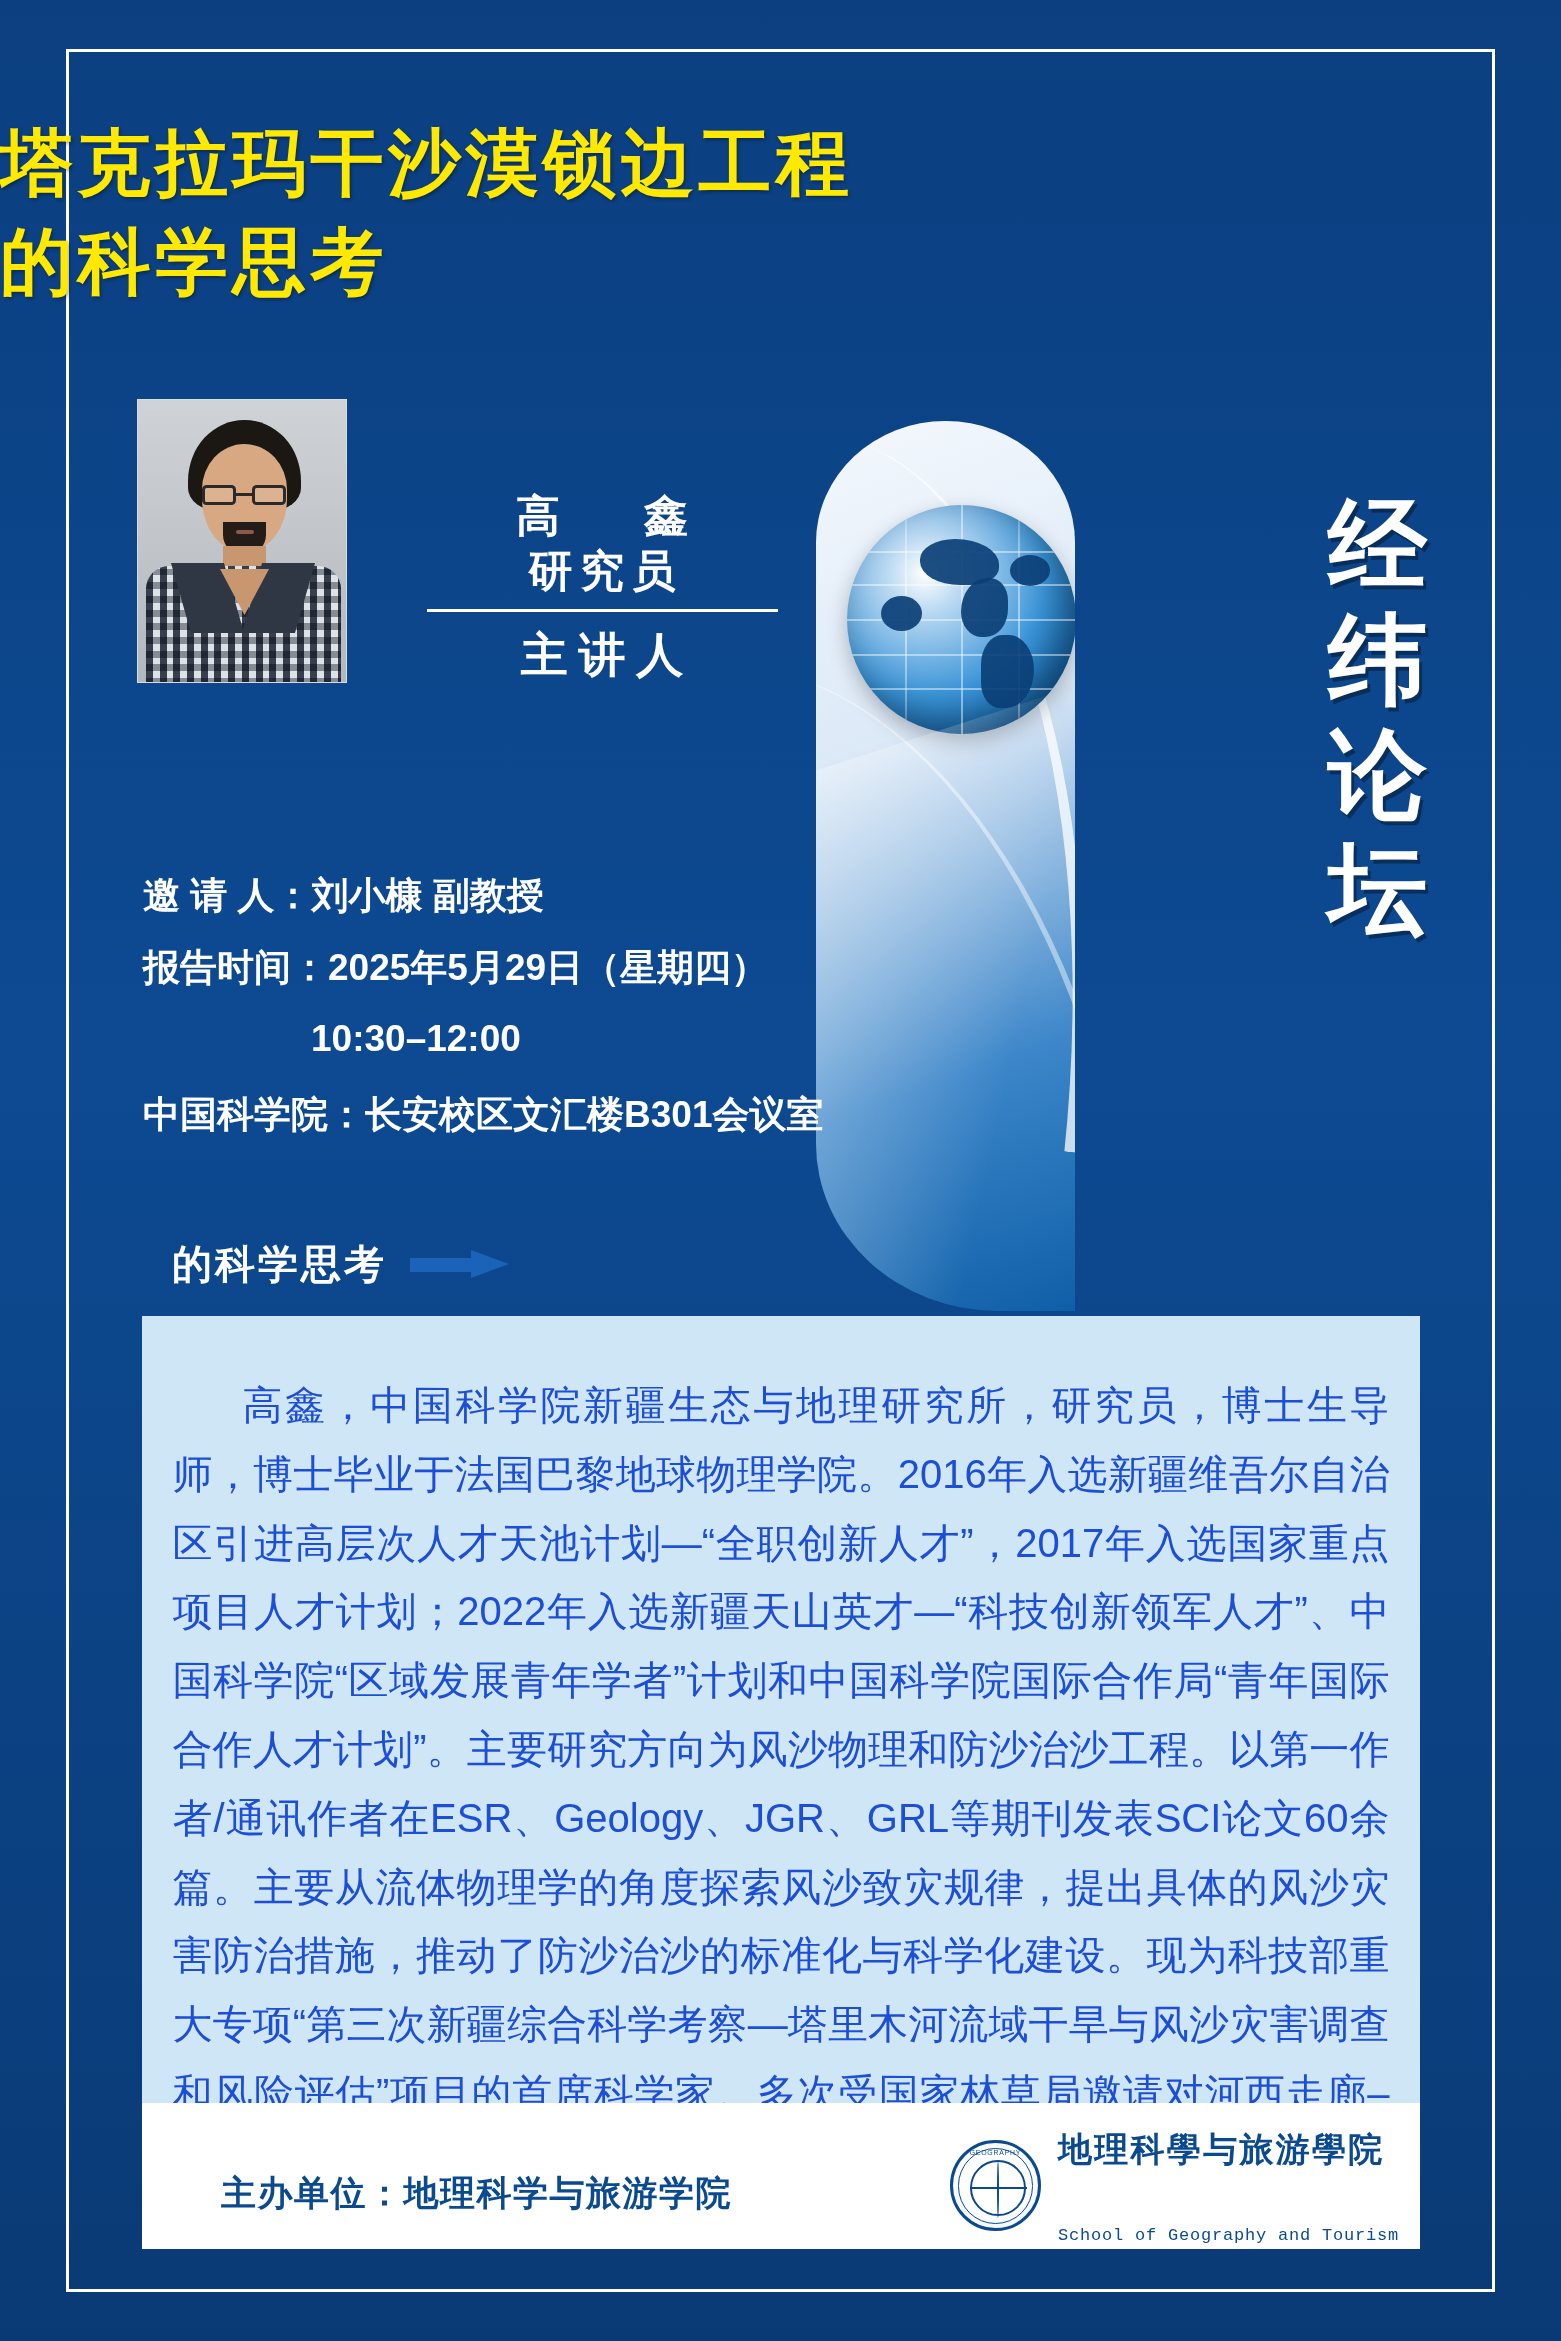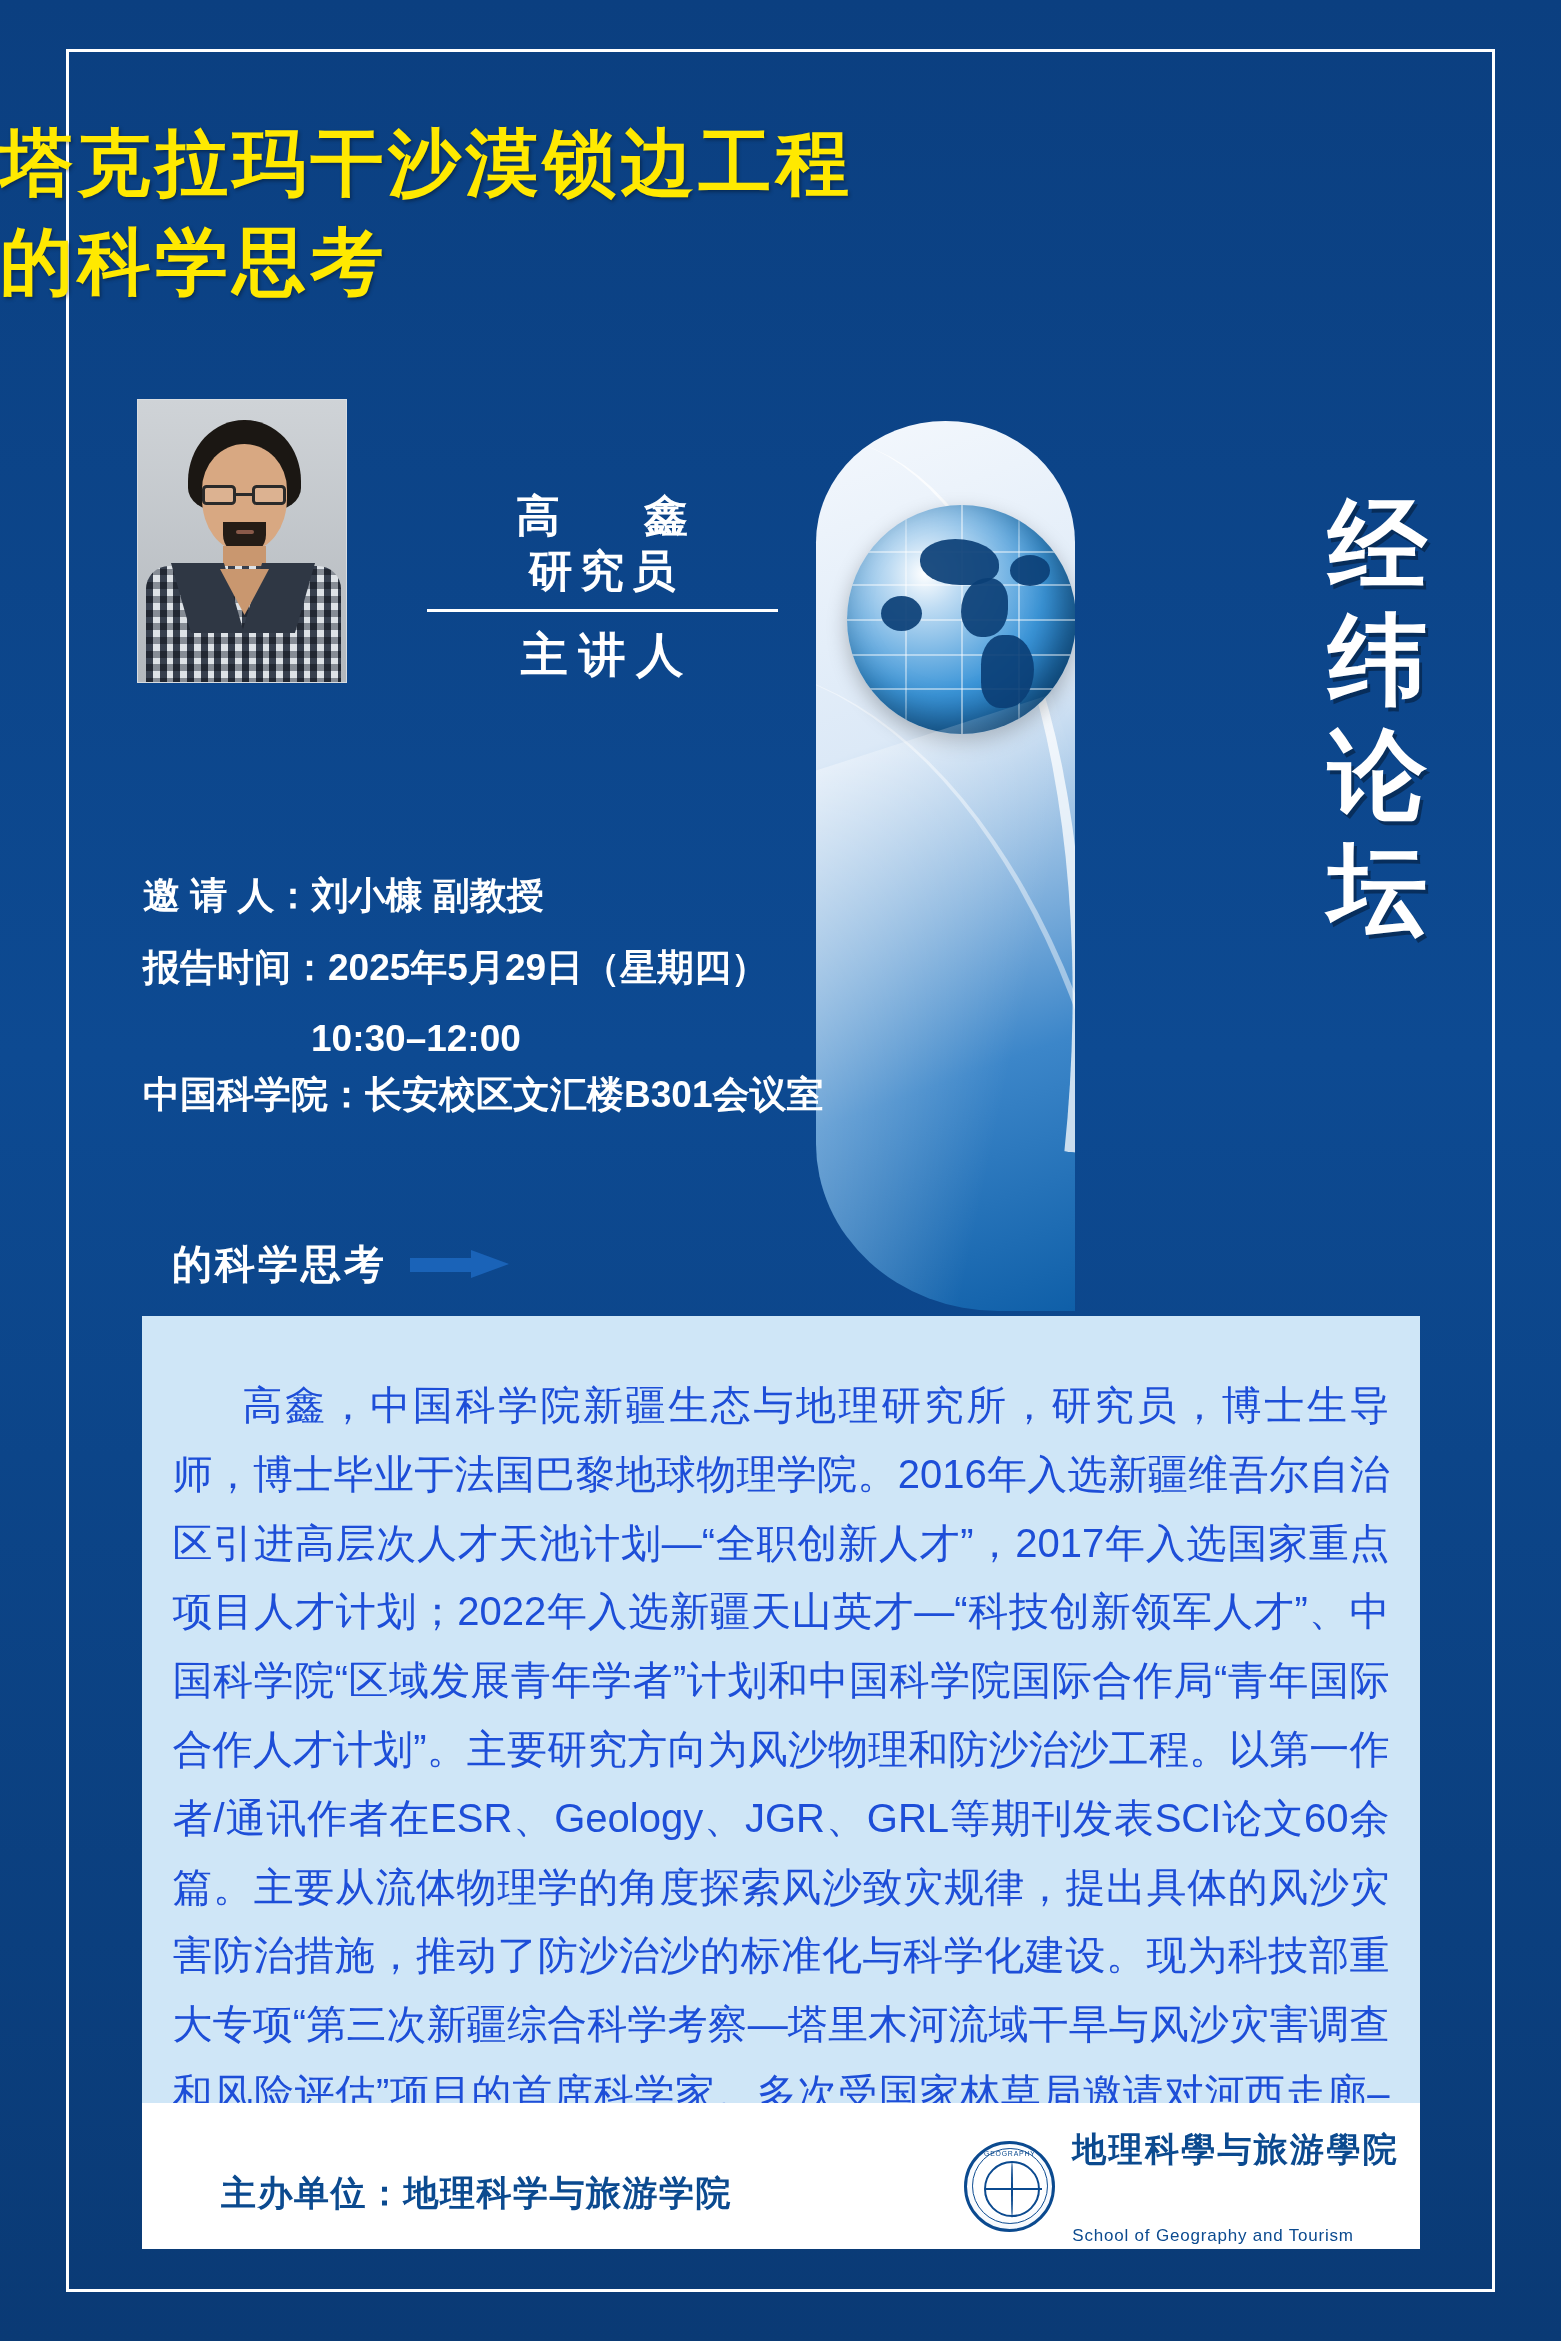--- a/index.html
+++ b/index.html
@@ -184,21 +184,21 @@
     left: 143px; top: 877px;
     width: 633px;
     color: #ffffff;
   }
   .info-row {
     font-size: 37px; font-weight: bold;
     line-height: 1.02;
     margin-bottom: 34px;
     white-space: nowrap;
   }
-  .info-row.indent { padding-left: 168px; margin-bottom: 18px; }
+  .info-row.indent { padding-left: 168px; margin-bottom: 38px; }
 
   
   .bio-head {
     position: absolute;
     left: 172px; top: 1237px;
     display: flex; align-items: center; gap: 23px;
   }
   .bio-head-label {
     color: #ffffff; font-size: 40px; font-weight: bold; letter-spacing: 3px;
   }
@@ -269,21 +269,21 @@
   .logo-mark .ring {
     position:absolute; left:4.6px; top:4.6px; right:4.6px; bottom:4.6px;
     border-radius:50%; border:1.5px solid #0b4a8f;
   }
   .logo-mark .mini {
     position:absolute; left:0; right:0; top:6.1px; text-align:center;
     font-size:6.9px; color:#0b4a8f; letter-spacing:0.8px;
   }
   .logo-text { display:flex; flex-direction: column; gap: 4.6px; }
   .logo-cn { color:#0b4a8f; font-size:34px; font-weight:bold; letter-spacing:2.3px; white-space:nowrap; }
-  .logo-en { color:#0b4a8f; font-size:17px; font-family:Liberation Sans, sans-serif; letter-spacing:0.8px; white-space:nowrap;margin-top:48px; }
+  .logo-en { color:#0b4a8f; font-size:17px; font-family:Liberation Mono, monospace; letter-spacing:0.8px; white-space:nowrap;margin-top:48px; }
 </style>
 </head>
 <body>
 
 <div class="poster">
   <div class="frame"></div>
 
   <div class="title-wrap">
     <div class="title-line">塔克拉玛干沙漠锁边工程</div>
     <div class="title-line">的科学思考</div>

